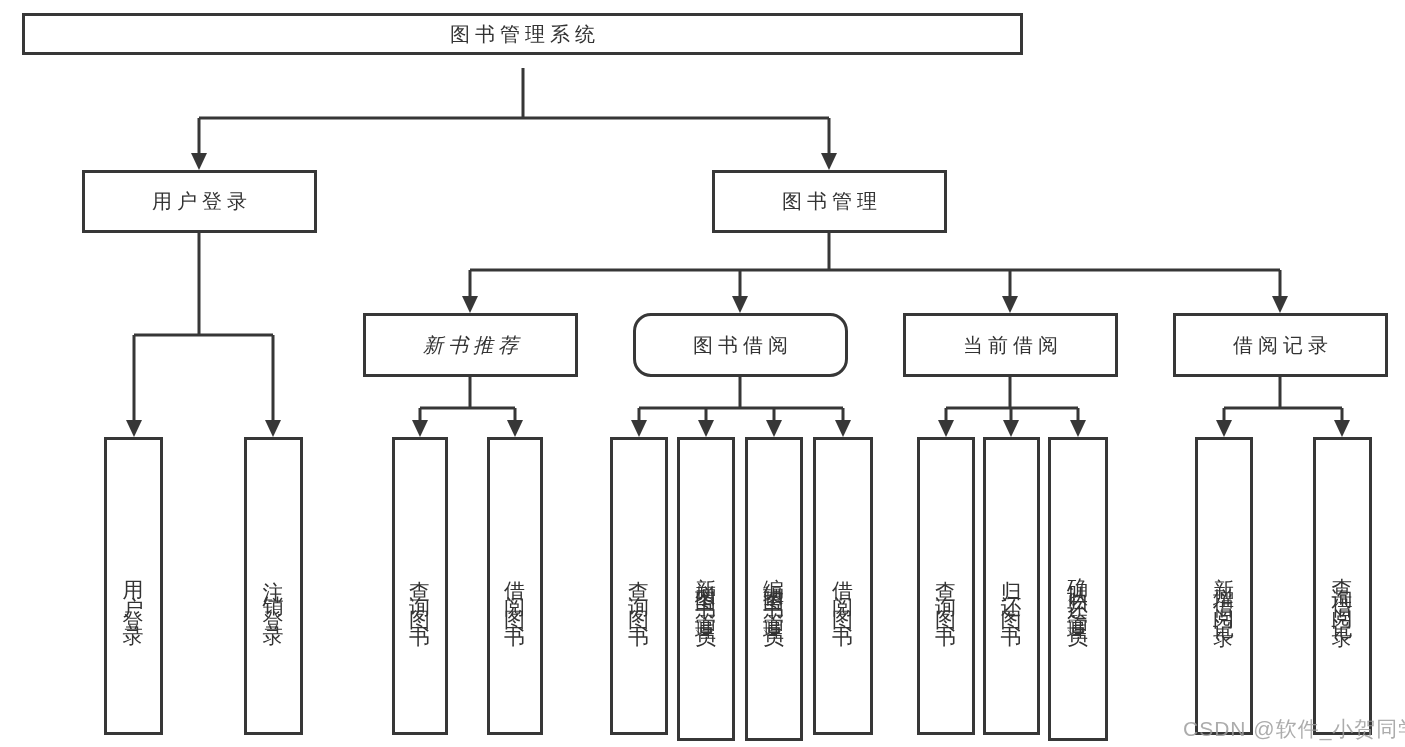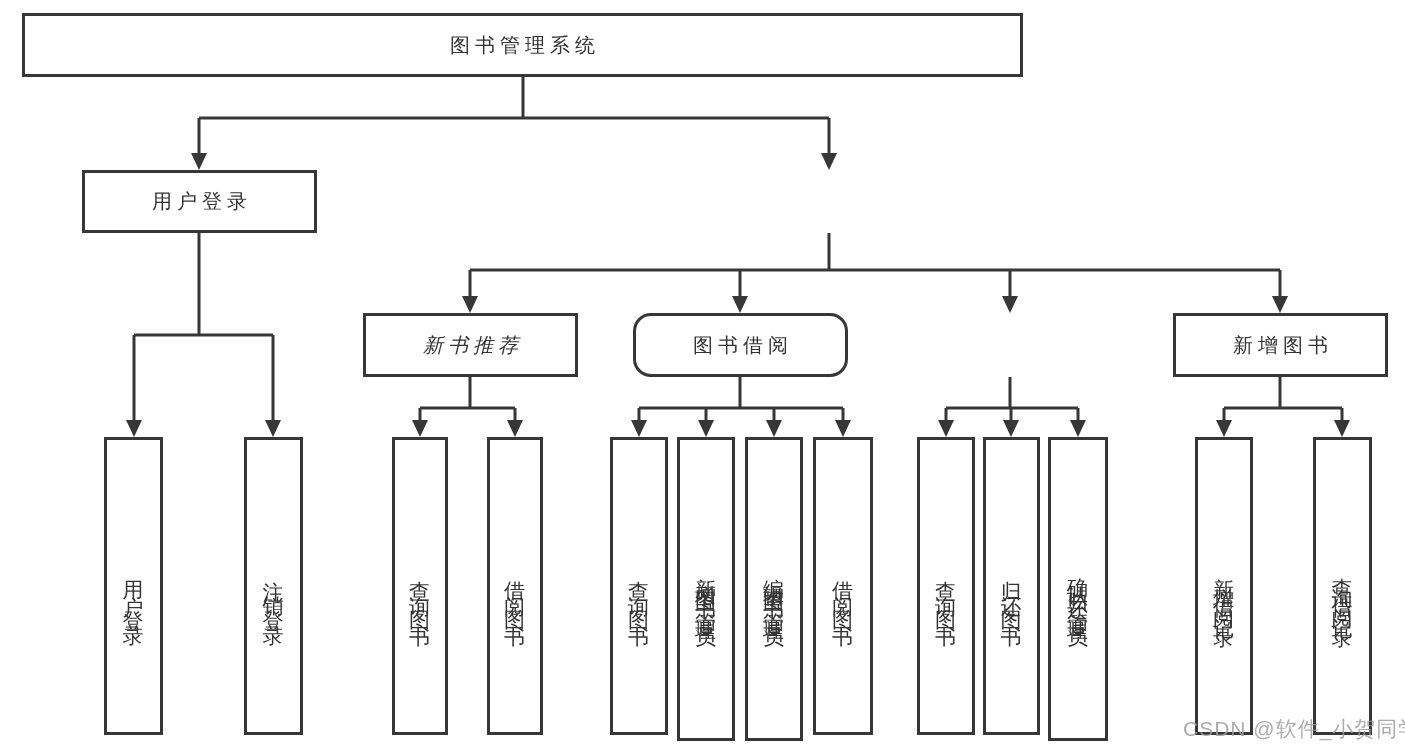--- a/index.html
+++ b/index.html
@@ -92,36 +92,42 @@
       <polygon points="766,420 782,420 774,437"></polygon>
       <polygon points="835,420 851,420 843,437"></polygon>
       <polygon points="938,420 954,420 946,437"></polygon>
       <polygon points="1003,420 1019,420 1011,437"></polygon>
       <polygon points="1070,420 1086,420 1078,437"></polygon>
       <polygon points="1216,420 1232,420 1224,437"></polygon>
       <polygon points="1334,420 1350,420 1342,437"></polygon>
     </g>
   </svg>
 
-  <div class="node" style="left:22px; top:13px; width:1001px; height:64px;align-items:center;">
+  <div class="node" style="left:22px; top:13px; width:1001px; height:42px;align-items:center;">
     <span class="h-label">图书管理系统</span>
   </div>
 
   <div class="node" style="left:82px; top:170px; width:235px; height:63px;">
     <span class="h-label">用户登录</span>
+  </div>
+  <div class="node" style="left:712px; top:170px; width:235px; height:63px;">
+    <span class="h-label">图书管理</span>
   </div>
 
   <div class="node" style="left:363px; top:313px; width:215px; height:64px;font-style:italic;">
     <span class="h-label">新书推荐</span>
   </div>
   <div class="node" style="left:633px; top:313px; width:215px; height:64px;border-radius:18px;">
     <span class="h-label">图书借阅</span>
   </div>
+  <div class="node" style="left:903px; top:313px; width:215px; height:64px;">
+    <span class="h-label">当前借阅</span>
+  </div>
   <div class="node" style="left:1173px; top:313px; width:215px; height:64px;">
-    <span class="h-label">新增图书</span>
+    <span class="h-label">借阅记录</span>
   </div>
 
   <div class="node ls-wide" style="left:104px; top:437px; width:59px; height:298px;">
     <span class="v-label">用户登录</span>
   </div>
   <div class="node ls-wide" style="left:244px; top:437px; width:59px; height:298px;">
     <span class="v-label">注销登录</span>
   </div>
 
   <div class="node ls-wide" style="left:392px; top:437px; width:56px; height:298px;">

